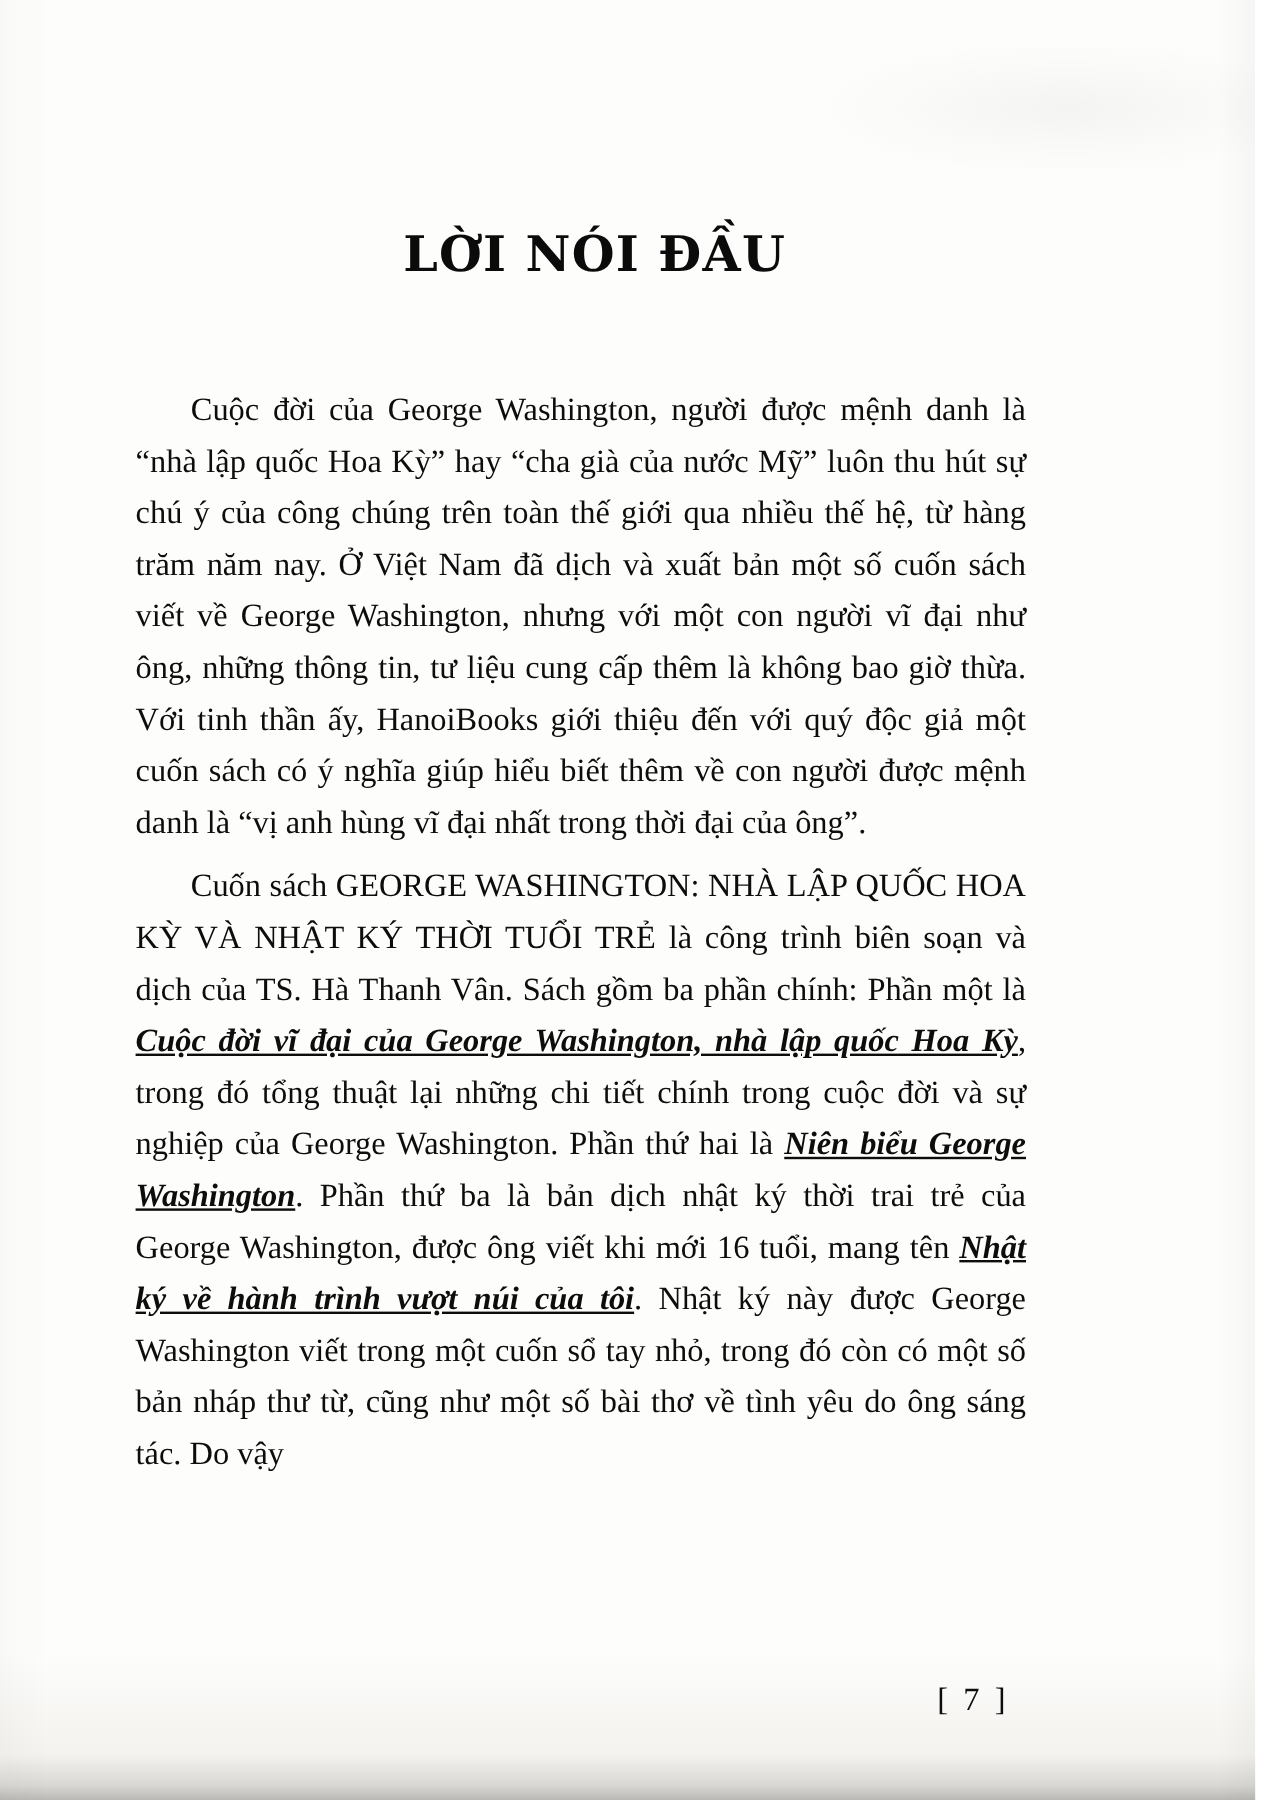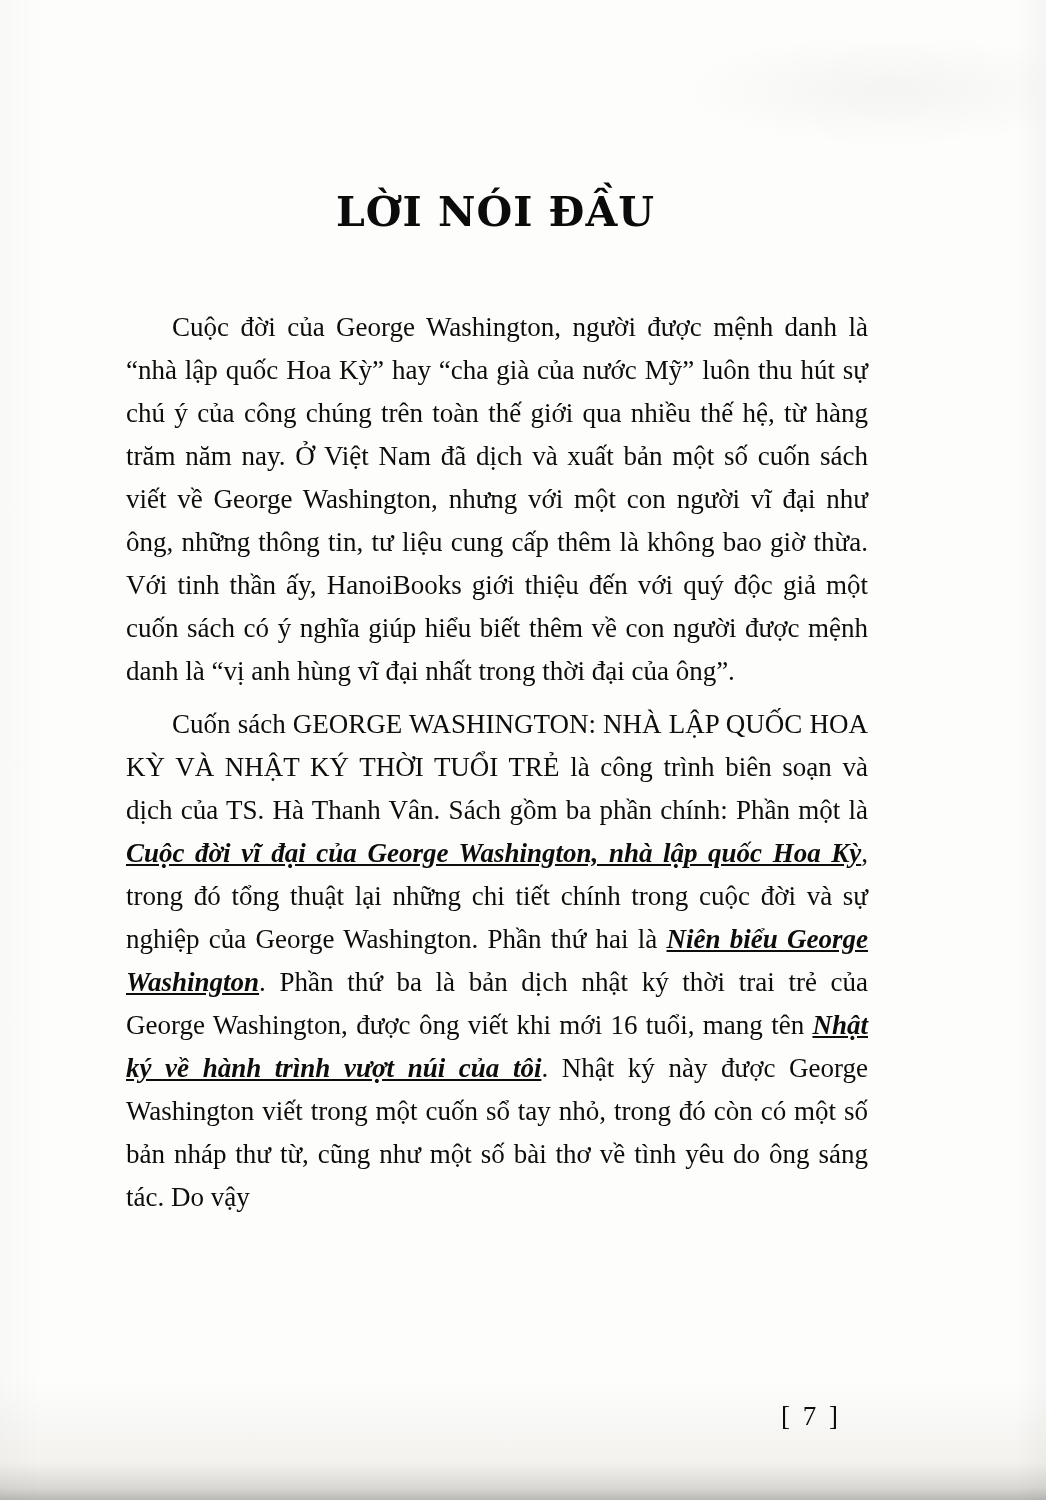--- a/index.html
+++ b/index.html
@@ -44,24 +44,23 @@
     margin: 0;
     text-align: center;
     font-family: "DejaVu Serif", "Liberation Serif", serif;
     font-weight: 700;
     font-size: 41px;
     letter-spacing: 1px;
     color: #0b0b0b;
   }
   .content {
     position: absolute;
-    top: 306px;
+    top: 320px;
     left: 113px;
     width: 742px;
-    margin-left: 13px;
   }
   .para {
     margin: 0 0 10px 0;
     font-size: 27px;
     line-height: 43px;
     text-align: justify;
     text-indent: 46px;
     color: #0d0d0d;
   }
   .seg-normal {

